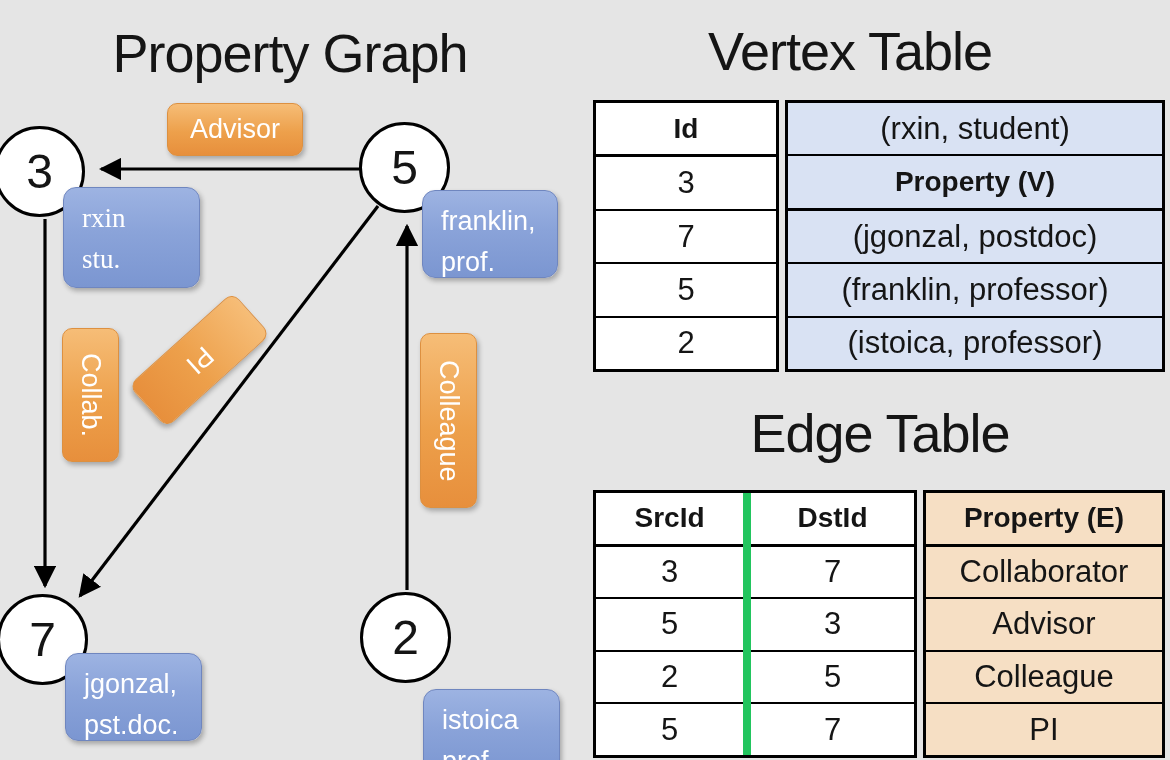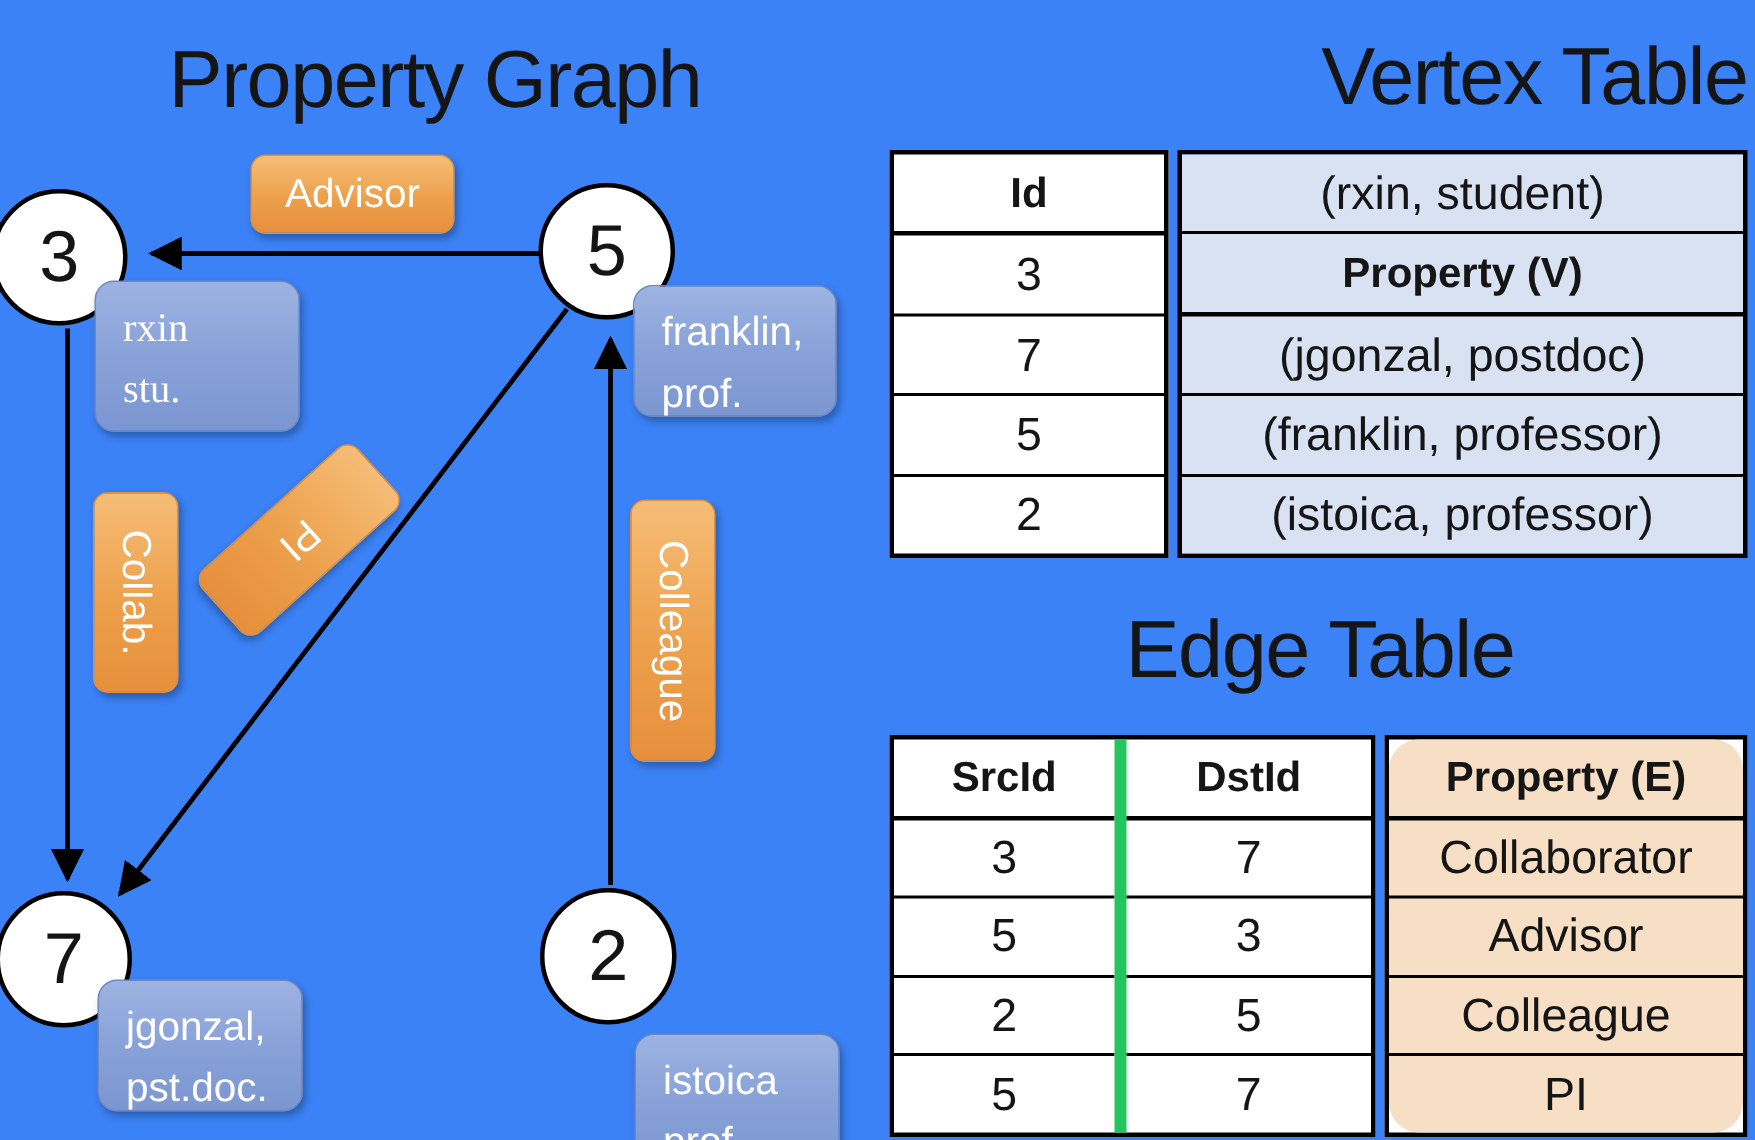--- a/index.html
+++ b/index.html
@@ -2,21 +2,21 @@
 <html><head>
 <meta charset="utf-8">
 <style>
   * { margin: 0; padding: 0; box-sizing: border-box; }
   html, body { background: #ffffff; }
   body { font-family: "Liberation Sans", sans-serif; color: #111; }
   .stage {
     position: relative;
     width: 1170px;
     height: 760px;
-    background: #3b82f6;
+    background: #e5e5e5;
     overflow: hidden;
   }
 
   
   .big-title {
     position: absolute;
     font-size: 54px;
     font-weight: 400;
     letter-spacing: -1px;
     color: #151515;
@@ -78,21 +78,21 @@
     flex: 1 1 0;
     display: flex; align-items: center; justify-content: center;
     font-size: 31px;
     color: #151515;
     white-space: nowrap;
   }
   .tbl-cell.hdr { font-weight: 700; font-size: 28px; }
   .tbl-cell + .tbl-cell { border-top: 2px solid #000; }
   .tbl-cell.hdr + .tbl-cell { border-top: 3px solid #000; }
   .fill-vblue { background: #d9e2f3; }
-  .fill-etan  { background: #f6dfc4; border-radius: 20px; }
+  .fill-etan  { background: #f6dfc4; }
   .tbl-gap { width: 6px; background: transparent; }
 </style>
 </head>
 <body>
 
 <div class="stage">
 
   <div class="big-title" style="left:55px; top:22px; width:470px;">Property Graph</div>
 
   <svg class="edge-svg" width="585" height="760" viewBox="0 0 585 760">
@@ -138,21 +138,21 @@
   </div>
   <div class="vprop-card" style="left:65px; top:653px; width:137px; height:88px;">
     <div>jgonzal,</div>
     <div>pst.doc.</div>
   </div>
   <div class="vprop-card" style="left:423px; top:652px; width:137px; height:88px;margin-top:37px;">
     <div>istoica</div>
     <div>prof.</div>
   </div>
 
-  <div class="big-title" style="left:595px; top:20px; width:570px;text-align:right;">Vertex Table</div>
+  <div class="big-title" style="left:565px; top:20px; width:570px;">Vertex Table</div>
 
   <div class="tbl-group" style="left:593px; top:100px; width:572px; height:272px;">
     <div class="tbl-part" style="width:186px;">
       <div class="tbl-col" style="flex:1;text-align:right;">
         <div class="tbl-cell hdr">Id</div>
         <div class="tbl-cell">3</div>
         <div class="tbl-cell">7</div>
         <div class="tbl-cell">5</div>
         <div class="tbl-cell">2</div>
       </div>

